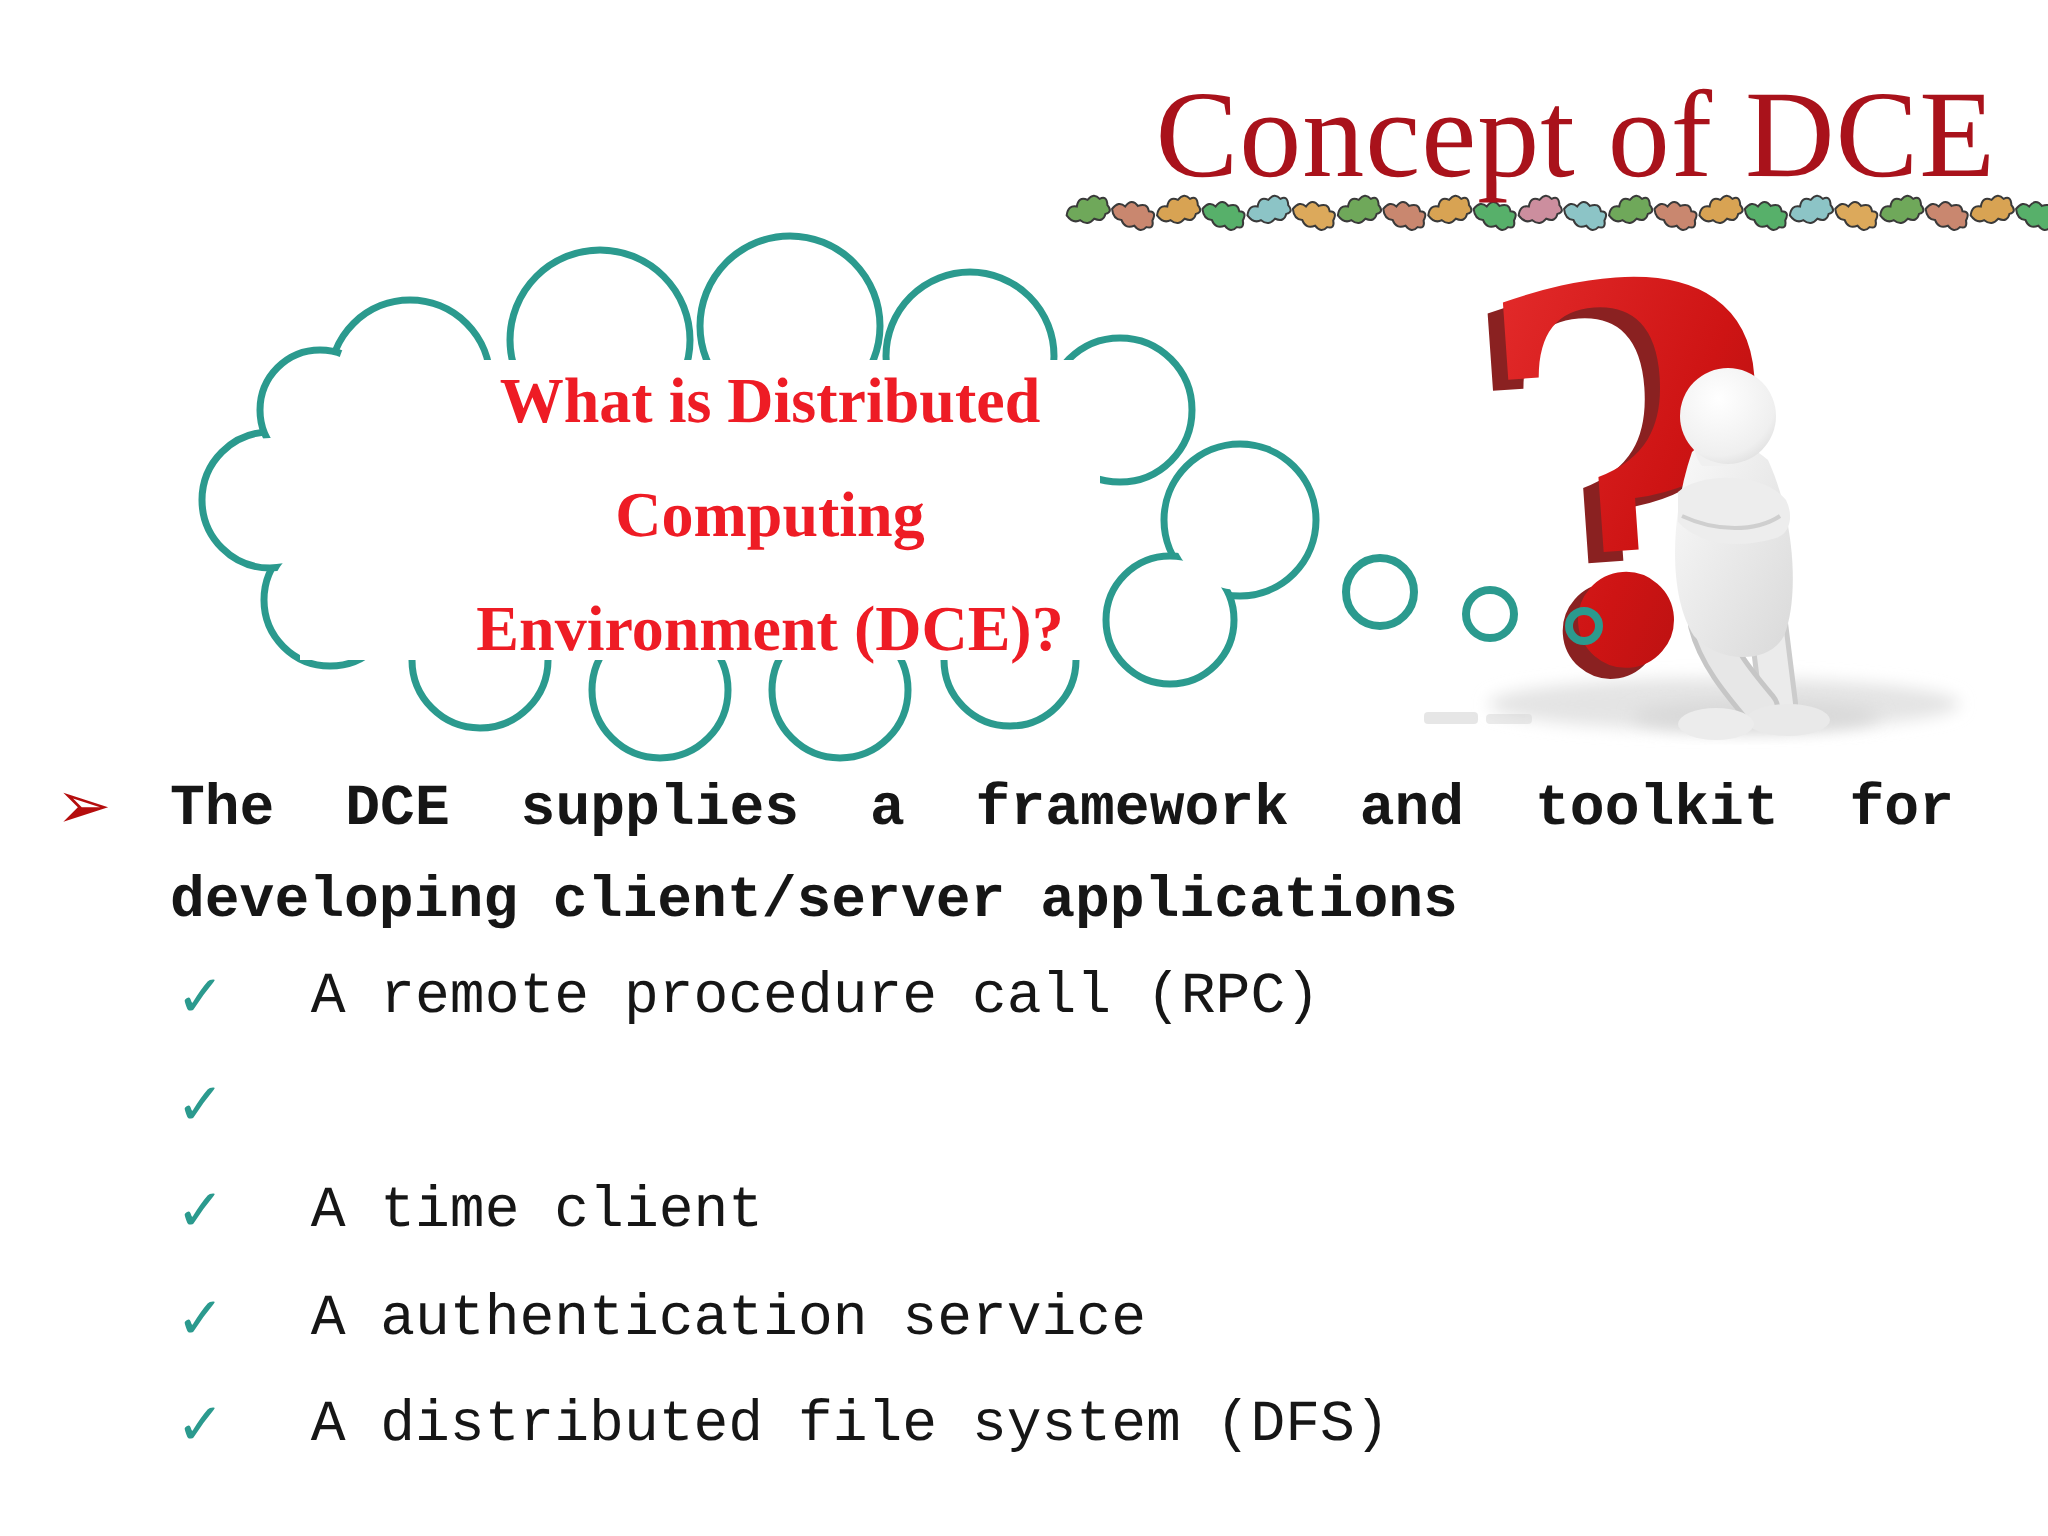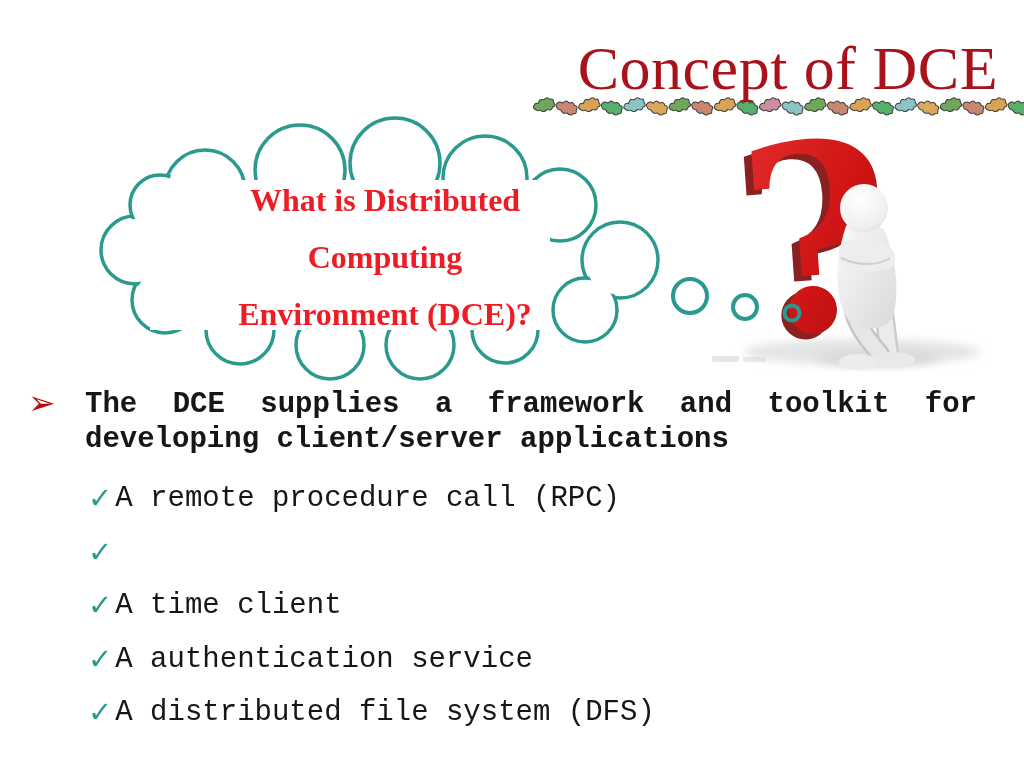--- a/index.html
+++ b/index.html
@@ -33,32 +33,32 @@
     position:absolute; left:28px; top:386px;
     font-family:"DejaVu Sans", sans-serif;
     font-size:33px; color:#B50D0D; line-height:33px;
   }
   .main-bullet-text {
     position:absolute; left:85px; top:388px; width:892px;
     font-family:"Liberation Mono", monospace;
     font-size:29px; color:#161616; line-height:33px;font-weight:bold;
   }
   .jline { text-align:justify; text-align-last:justify; width:100%; }
-  .main-line2 { margin-top:2px; }
+  .main-line2 { margin-top:13px; }
 
   
   .checklist { position:absolute; left:88px; top:483px; }
   .check-row { display:flex; align-items:flex-start; height:53.5px; }
   .check-mark {
     font-family:"DejaVu Sans", sans-serif; font-size:29px; line-height:31px;
     color:#2B9A8E; margin-right:3px;
   }
   .check-label {
     font-family:"Liberation Mono", monospace; font-size:29px;
-    line-height:32px; color:#161616; white-space:nowrap;
+    line-height:32px; color:#161616; white-space:nowrap;margin-left:40px;
   }
 </style>
 </head>
 <body>
 
 <div class="slide">
 
   <svg class="art-layer" viewBox="0 0 1024 768" width="1024" height="768">
     <defs>
       <linearGradient id="qgrad" x1="0" y1="0" x2="1" y2="1">

